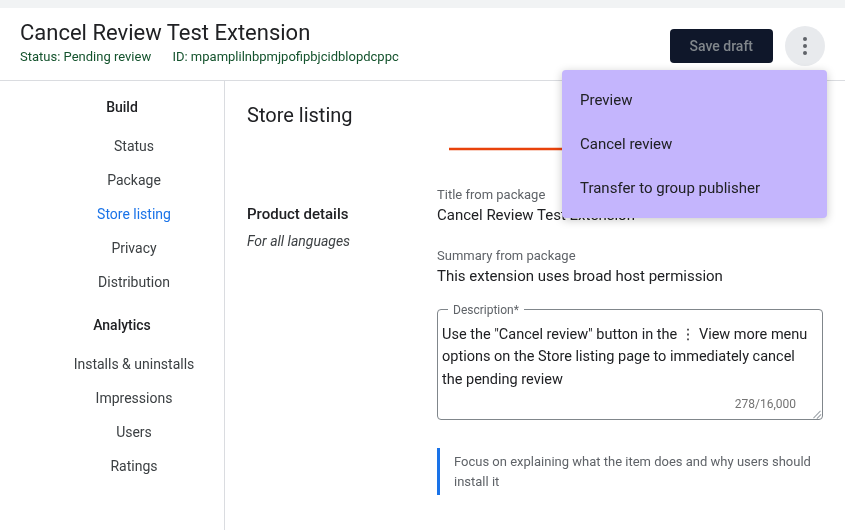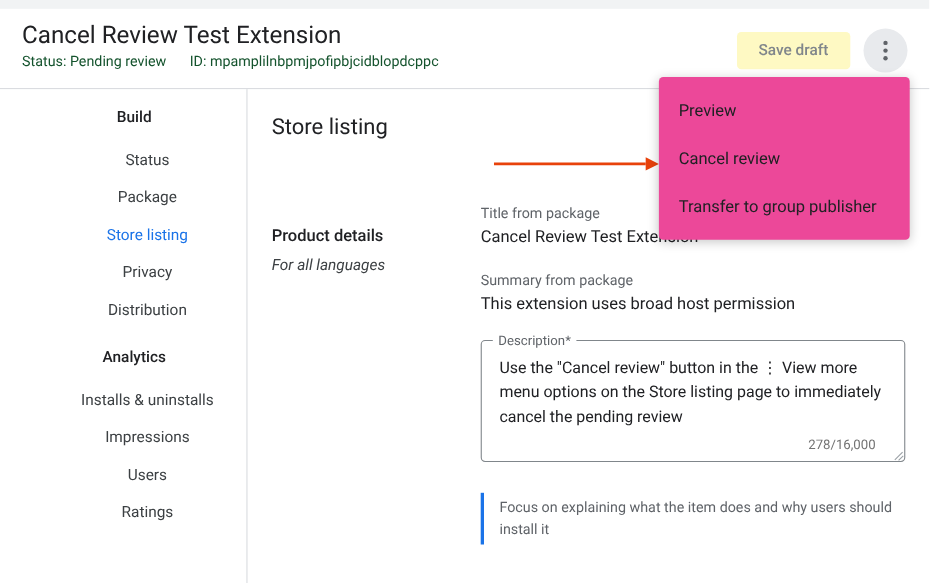--- a/index.html
+++ b/index.html
@@ -41,21 +41,21 @@
     gap: 12px;
     padding-top: 6px;
   }
   .btn {
     border: none;
     font-family: inherit;
     font-size: 14px;
     font-weight: 500;
     padding: 9px 20px;
     border-radius: 4px;
-    background: #fef9c3;
+    background: #0f172a;
     color: #80868b;
     cursor: default;
   }
   .btn.more {
     width: 40px;
     height: 40px;
     border-radius: 50%;
     background: #e8eaed;
     padding: 0;
     display: flex;
@@ -128,21 +128,21 @@
   }
   .field-val {
     font-size: 15px;
     color: #202124;
     margin-bottom: 24px;
   }
   .desc-box {
     position: relative;
     border: 1px solid #80868b;
     border-radius: 4px;
-    padding: 14px 12px 28px 16px;
+    padding: 14px 12px 28px 4px;
     font-size: 14.5px;
     color: #202124;
     line-height: 1.55;
     margin-top: 6px;
   }
   .desc-legend {
     position: absolute;
     top: -9px;
     left: 10px;
     background: #fff;
@@ -179,22 +179,22 @@
     font-size: 13px;
     color: #5f6368;
     margin-top: 28px;
     line-height: 1.5;
   }
   
   .menu {
     position: absolute;
     top: 70px;
     right: 18px;
-    width: 228px;
-    background: #ec4899;
+    width: 265px;
+    background: #c4b5fd;
     border-radius: 4px;
     box-shadow: 0 2px 10px rgba(0,0,0,0.22);
     padding: 8px 0;
     z-index: 50;
   }
   .menu-item {
     padding: 13px 18px;
     font-size: 15px;
     color: #202124;
     cursor: pointer;

